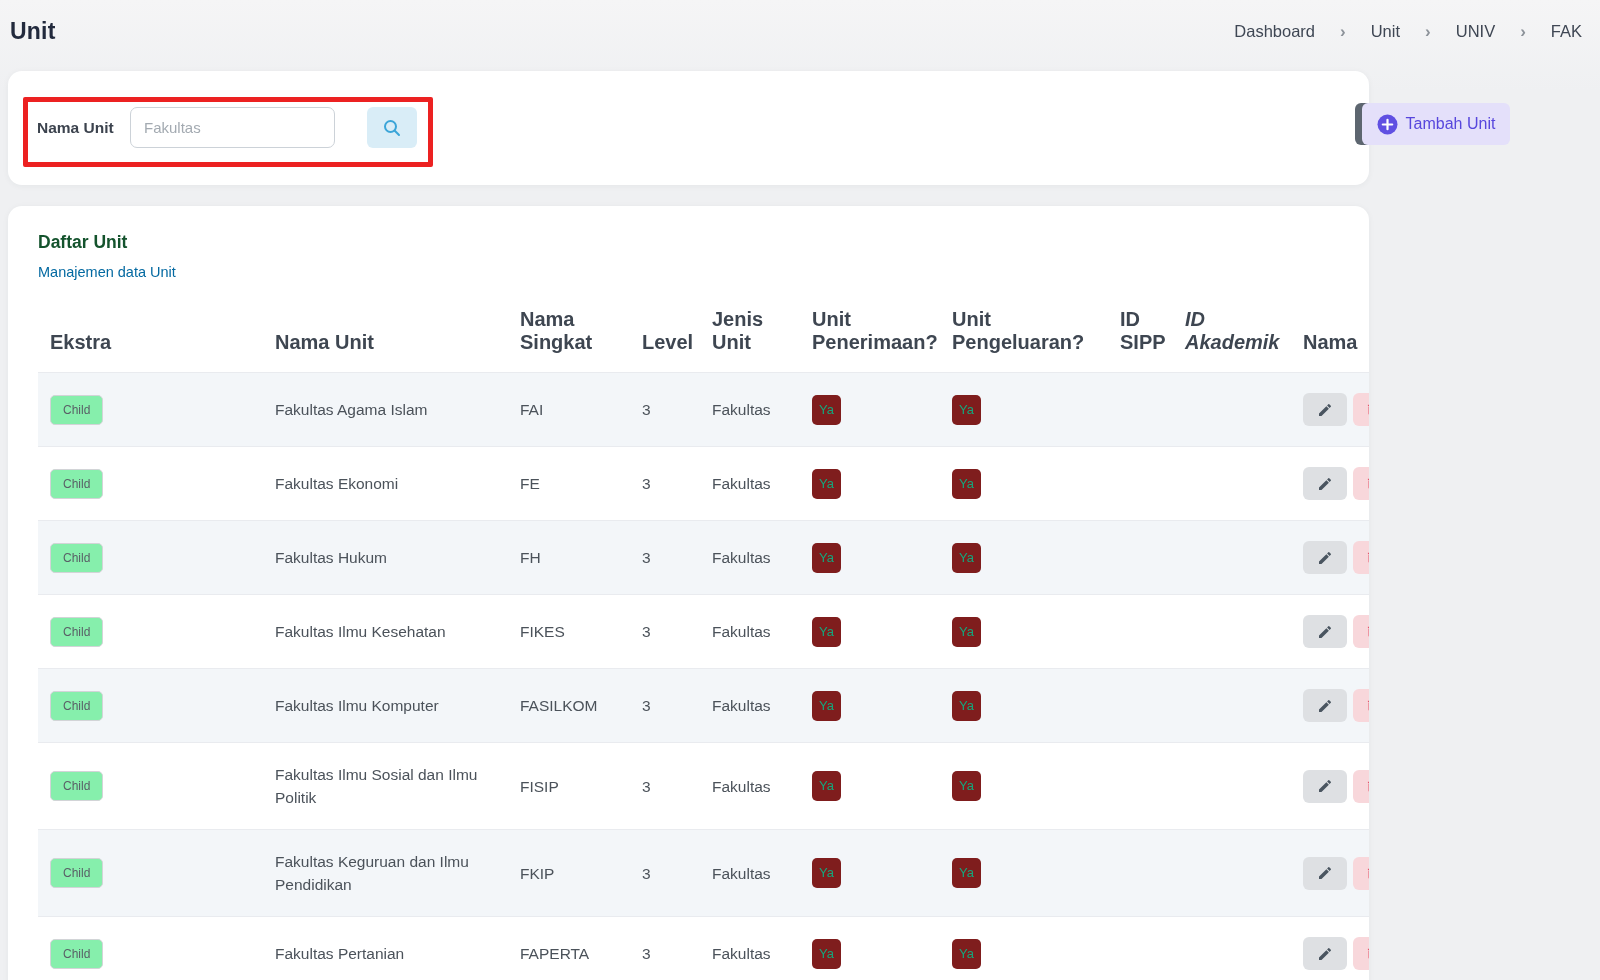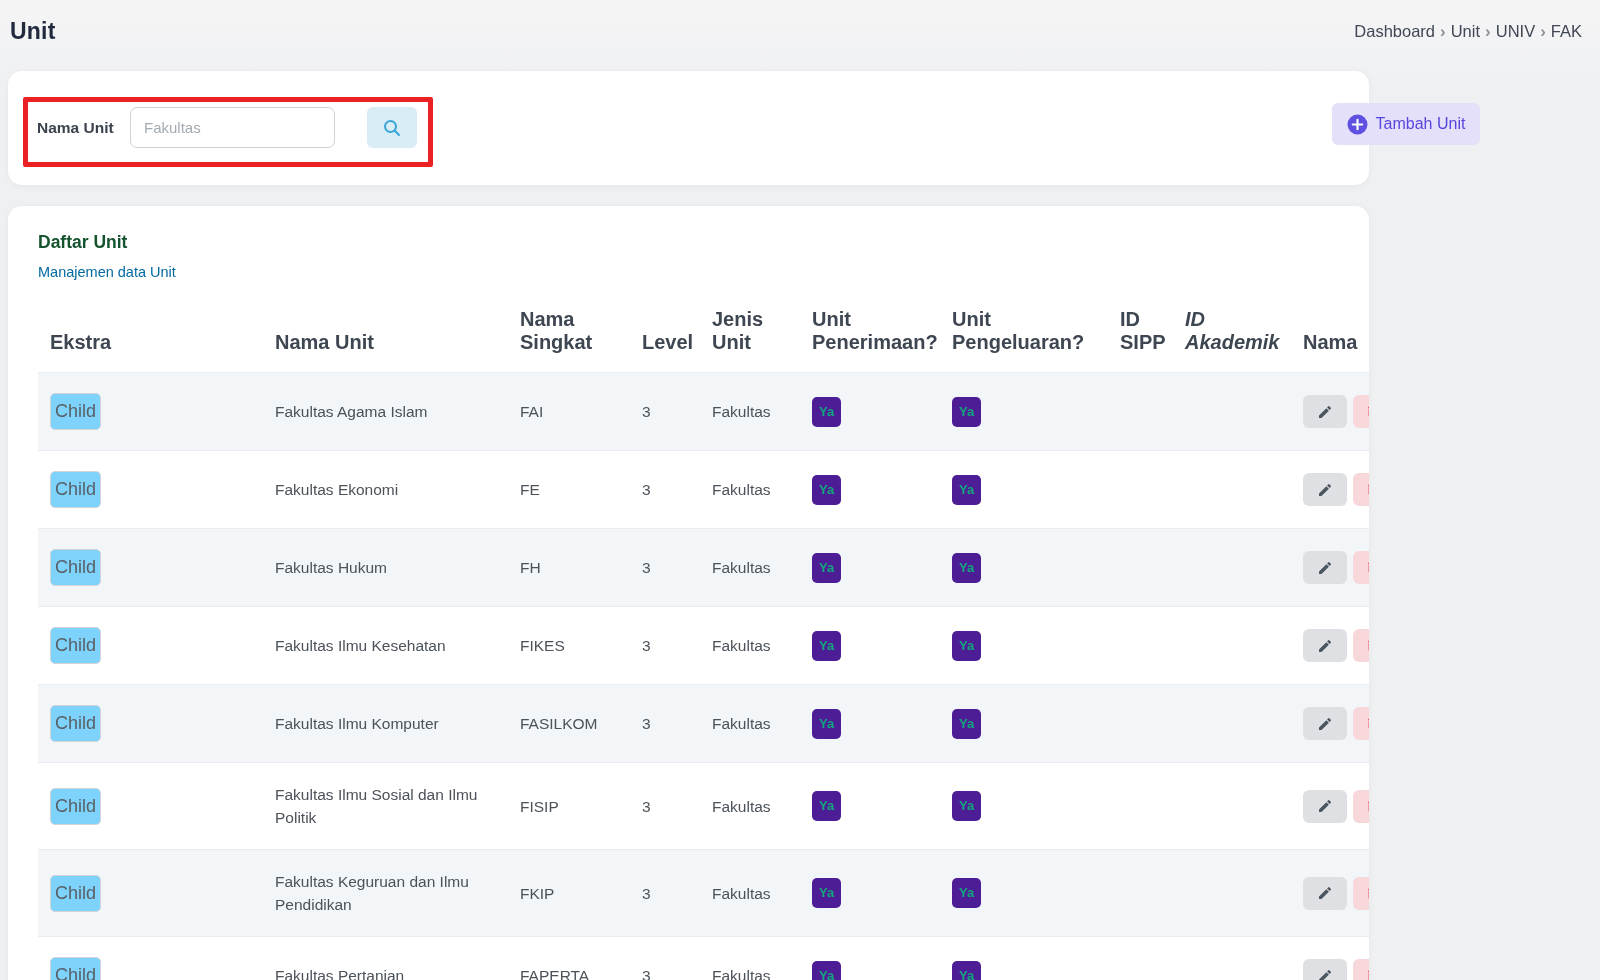--- a/index.html
+++ b/index.html
@@ -14,21 +14,21 @@
   
   .page-header {
     position: absolute; top: 0; left: 0; width: 1600px; height: 62px;
   }
   .page-title {
     position: absolute; left: 10px; top: 18px;
     font-size: 23px; font-weight: bold; color: #222a3d; letter-spacing: .2px;
   }
   .breadcrumb {
     position: absolute; right: 18px; top: 22px;
-    display: flex; align-items: center; gap: 5px;
+    display: flex; align-items: center; gap: 25px;
     font-size: 16.5px; color: #3f4754;
   }
   .breadcrumb .sep { color: #8d939a; font-size: 17px; font-weight: bold; line-height: 1; }
   .breadcrumb .crumb { cursor: pointer; }
 
   
   .card {
     position: absolute; left: 8px; width: 1361px;
     background: #ffffff; border-radius: 14px;
     box-shadow: 0 1px 6px rgba(40,50,60,.05);
@@ -56,21 +56,21 @@
     position: absolute; left: 359px; top: 36px; width: 50px; height: 41px;
     background: #d9edf7; border: none; border-radius: 6px; cursor: pointer;
     display: flex; align-items: center; justify-content: center;
   }
   .upload-button {
     position: absolute; left: 1347px; top: 32px; width: 49px; height: 42px;
     background: #5d6670; border: none; border-radius: 6px; cursor: pointer;
     display: flex; align-items: center; justify-content: center;
   }
   .add-button {
-    position: absolute; left: 1324px; top: 32px; width: 148px; height: 42px;
+    position: absolute; left: 1354px; top: 32px; width: 148px; height: 42px;
     background: #e4e0fa; border: none; border-radius: 6px; cursor: pointer;
     display: flex; align-items: center; justify-content: center; gap: 8px;
     font-family: "Liberation Sans", sans-serif;
     font-size: 16px; color: #5746dd; font-weight: 500;
   }
 
   
   .list-title {
     position: absolute; left: 30px; top: 26px;
     font-size: 17.5px; font-weight: bold; color: #14532d;
@@ -95,29 +95,29 @@
 
   .hw { display: block; }
   .th-singkat .hw    { width: 62px; }
   .th-jenis .hw      { width: 46px; }
   .th-penerimaan .hw { width: 96px; }
   .th-pengeluaran .hw{ width: 108px; }
   .th-sipp .hw       { width: 34px; margin-left: 12px; }
   .th-akademik .hw   { width: 78px; font-style: italic; }
 
   .child-btn {
-    display: inline-block; padding: 7px 4px;
-    background: #7dd3fc; border: 1px solid #d2d4d7; border-radius: 5px;
+    display: inline-block; padding: 7px 12px;
+    background: #86efac; border: 1px solid #d2d4d7; border-radius: 5px;
     font-family: "Liberation Sans", sans-serif;
-    font-size: 18px; color: #595f66; cursor: pointer;
+    font-size: 12px; color: #595f66; cursor: pointer;
   }
   .badge-ya {
     display: inline-block; padding: 3px 7px 4px 7px;
-    background: #4c1d95; border-radius: 5px;
-    font-size: 13px; font-weight: bold; color: #14a67c;
+    background: #7f1d1d; border-radius: 5px;
+    font-size: 13px; font-weight: normal; color: #14a67c;
   }
   .action-group { display: flex; gap: 6px; align-items: center; }
   .edit-btn, .delete-btn {
     border: none; border-radius: 6px; cursor: pointer;
     display: inline-flex; align-items: center; justify-content: center;
     height: 33px;
   }
   .edit-btn   { width: 44px; background: #dee0e3; }
   .delete-btn { width: 38px; background: #f8d7db; }
 

